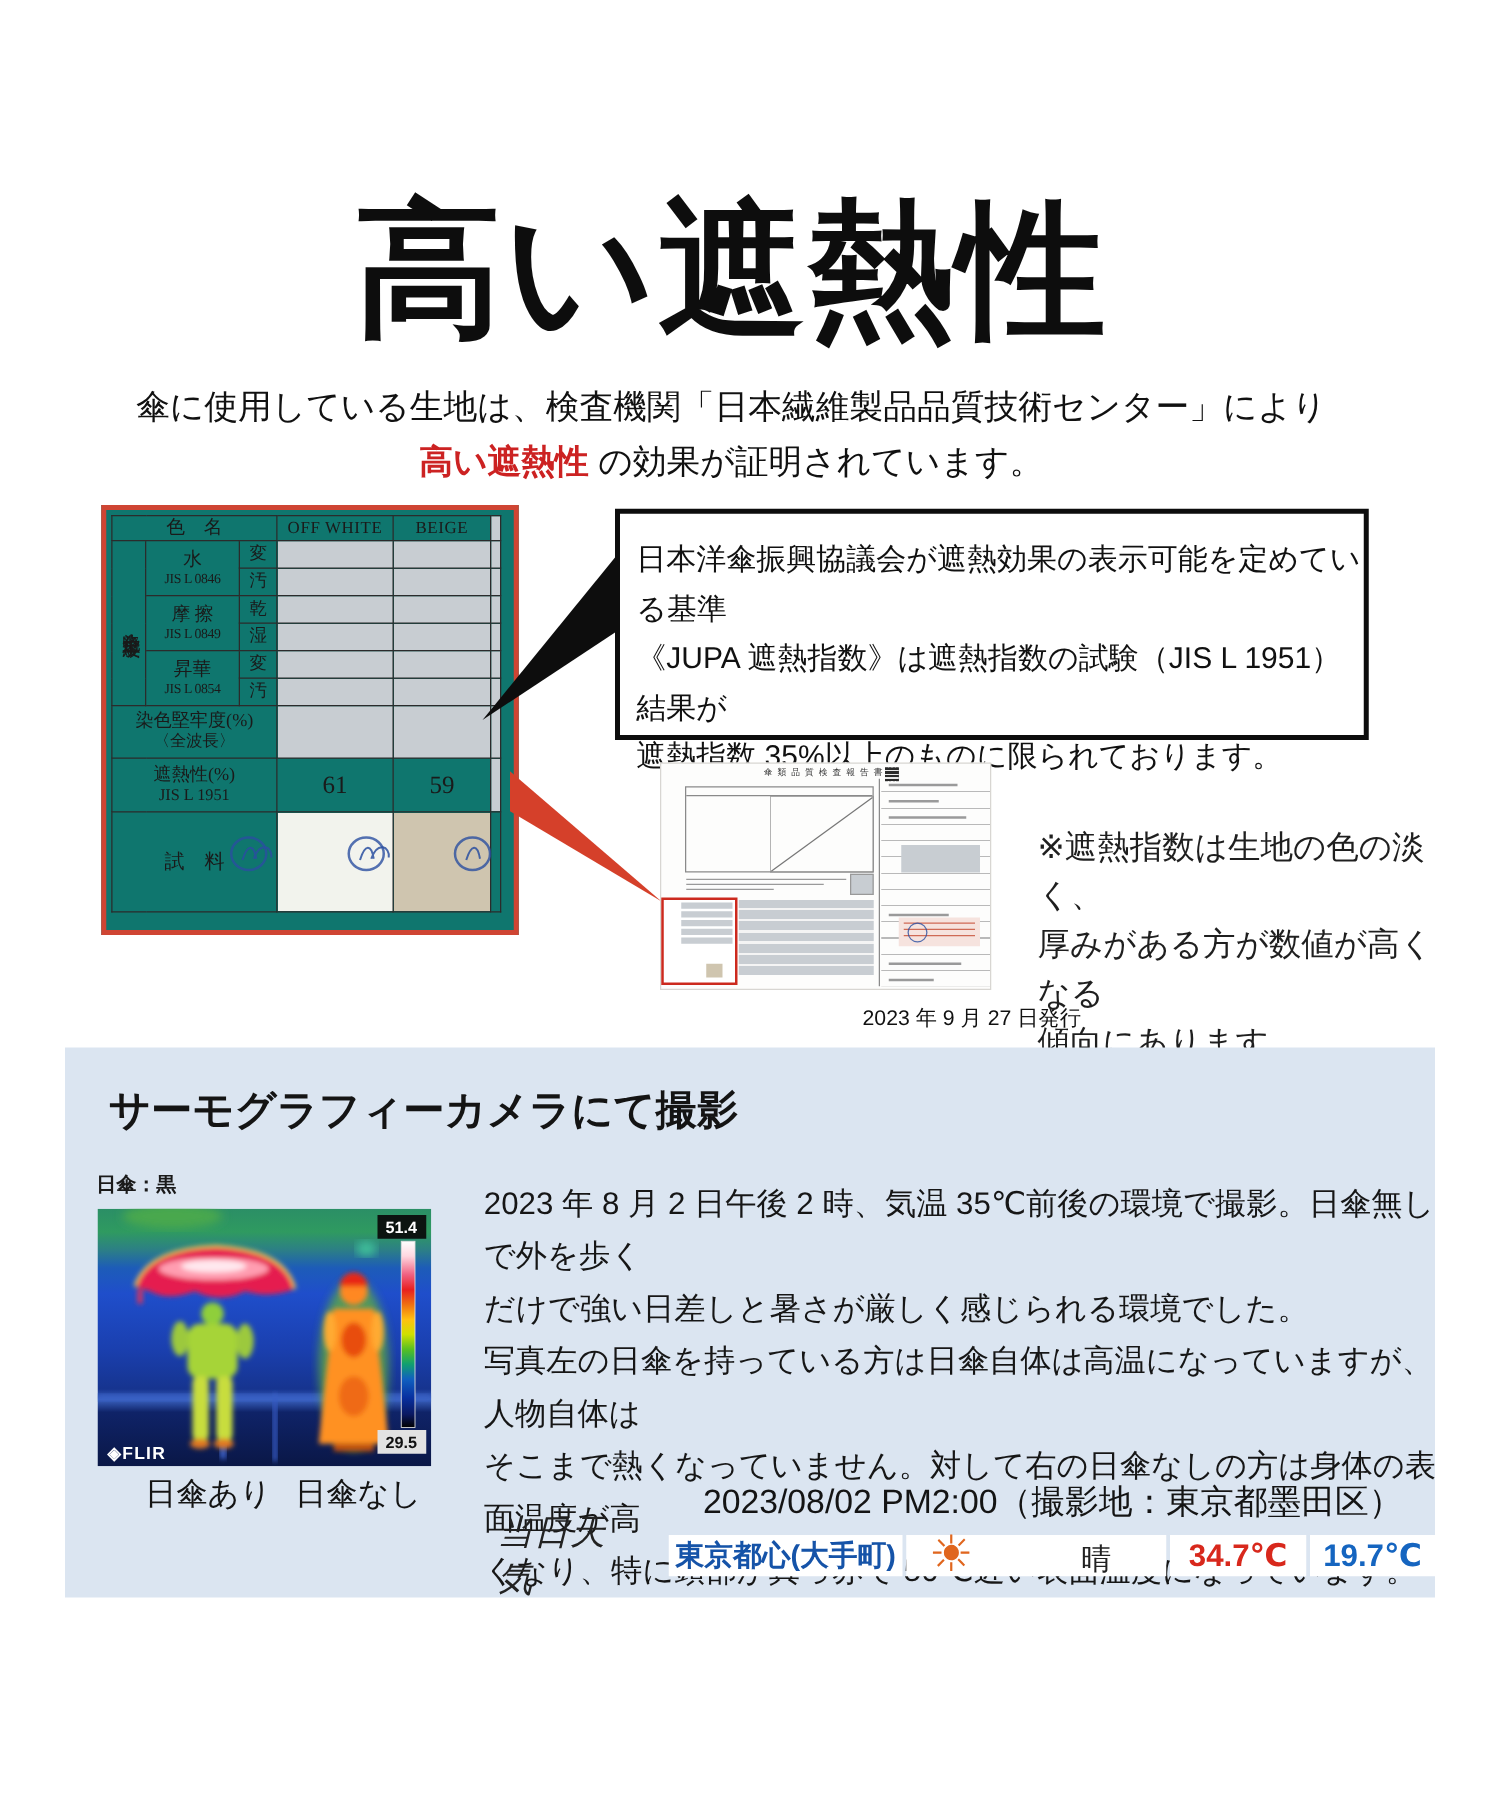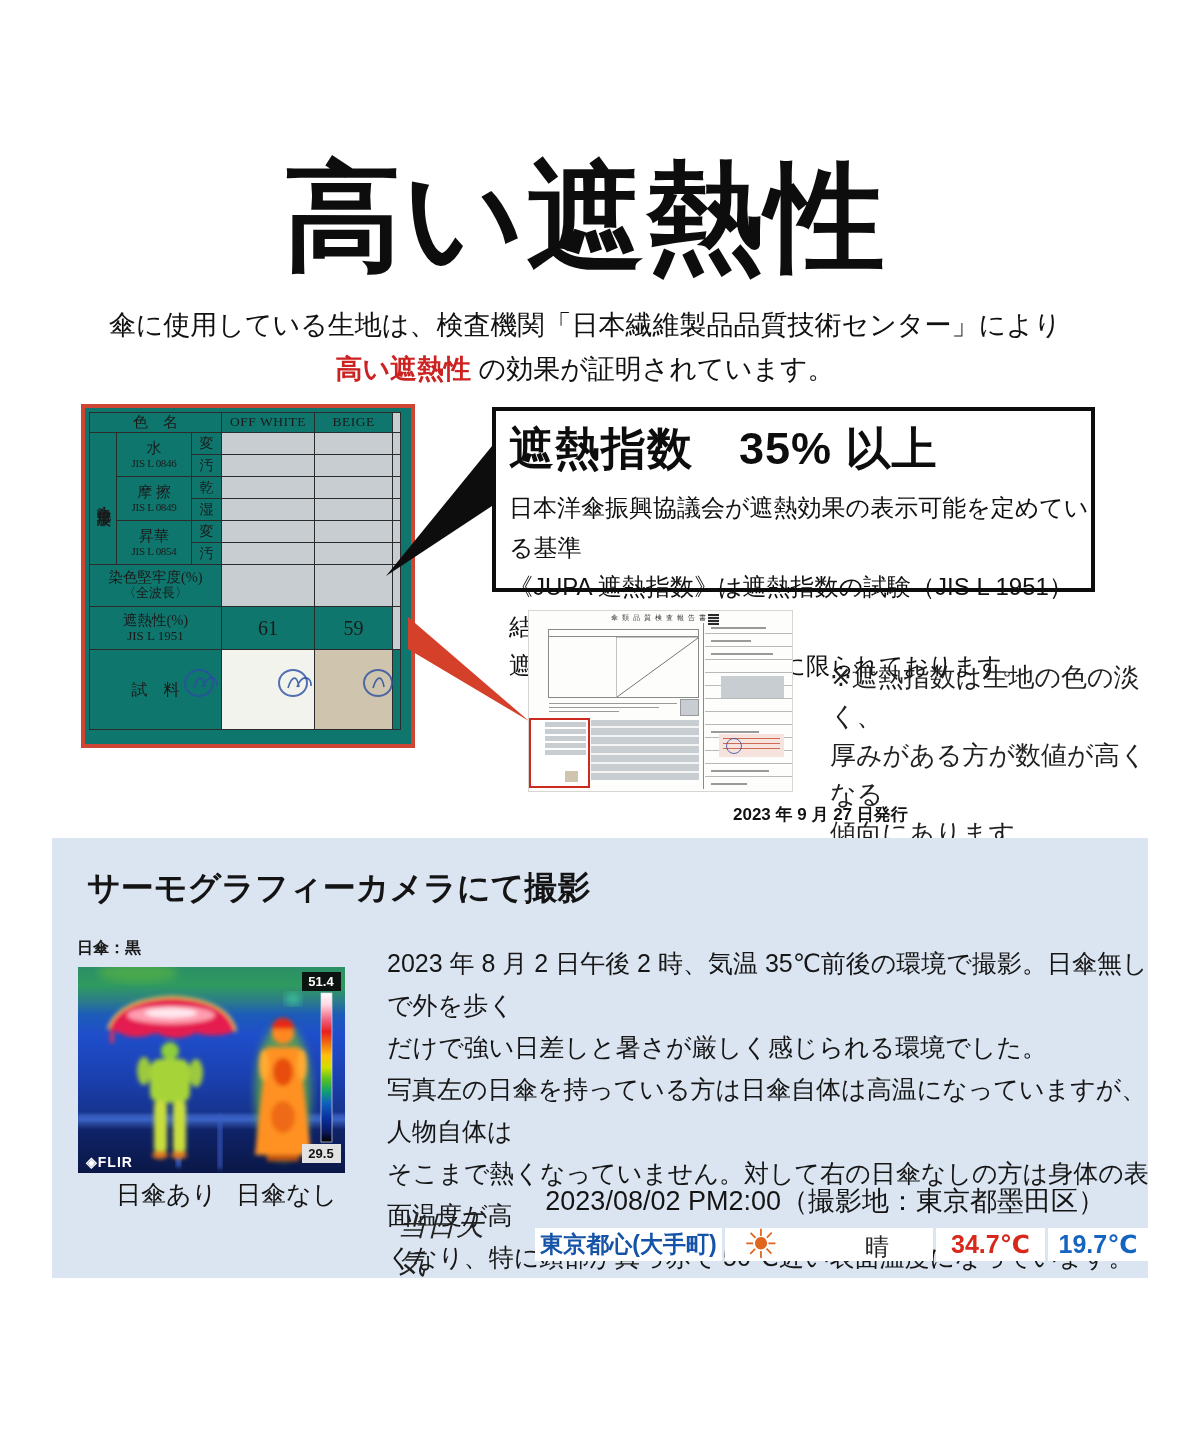--- a/index.html
+++ b/index.html
@@ -68,34 +68,34 @@
     background:repeating-linear-gradient(0deg,#c8cdd2 0 7px,#f4f4f4 7px 9px);}
   .cert-vline{left:174px;top:12px;width:0;height:166px;border-left:1px solid #8a8a8a;}
   .cert-rightrows{left:176px;top:12px;width:87px;height:166px;
     background:repeating-linear-gradient(0deg,transparent 0 12px,#b9b9b9 12px 13px);}
   .cert-rtext{background:#9a9a9a;height:2px;}
   .cert-grayblock{left:192px;top:65px;width:63px;height:22px;background:#c8cdd2;}
   .cert-pinkbox{left:190px;top:123px;width:65px;height:23px;background:#f6e3de;}
   .cert-pinkbox i{position:static;display:block;height:1.5px;background:#cf6a55;margin:3.5px 4px 0 4px;}
   .cert-bluestamp{left:197px;top:127px;width:16px;height:16px;border:1.5px solid #2a4fa0;
     border-radius:50%;opacity:.8;}
-  .issue-date{left:690px;top:803px;font-size:17px;font-weight:bold;color:#111;margin-left:43px;}
+  .issue-date{left:690px;top:803px;font-size:17px;font-weight:normal;color:#111;}
 
   .note{left:830px;top:658px;width:330px;font-size:26px;line-height:39px;color:#1f1f1f;}
 
   
   .thermo-panel{left:52px;top:838px;width:1096px;height:440px;background:#dbe5f1;}
   .thermo-heading{left:35px;top:28px;font-size:33px;font-weight:bold;color:#141414;}
   .img-label{left:25px;top:100px;font-size:16px;font-weight:bold;color:#1a1a1a;}
   .thermal{left:26px;top:129px;width:267px;height:206px;}
   .captions{left:0px;top:340px;width:320px;font-size:25px;color:#141414;}
   .captions span{position:absolute;top:0;}
   .cap1{left:64px;} .cap2{left:184px;}
   .thermo-body{left:335px;top:104px;width:780px;font-size:25px;line-height:42px;color:#161616;}
-  .shoot-info{right:43px;top:345px;font-size:27px;color:#141414;}
+  .shoot-info{right:26px;top:345px;font-size:27px;color:#141414;}
   .weather{left:346px;top:390px;height:33px;display:flex;align-items:center;}
   .weather-label{font-size:28px;color:#222;margin-right:30px;letter-spacing:1px;font-style:italic;}
   .wbar{display:flex;height:33px;}
   .wcell{background:#fff;height:33px;display:flex;align-items:center;justify-content:center;}
   .wc1{width:187px;margin-right:3px;font-size:23px;font-weight:bold;color:#1553a8;}
   .wc2{width:208px;margin-right:3px;position:relative;}
   .wc3{width:109px;margin-right:3px;font-size:25px;font-weight:600;color:#d8281c;}
   .wc4{width:100px;font-size:25px;font-weight:600;color:#1565c0;}
   .sun-icon{position:absolute;left:18px;top:-6px;font-size:40px;line-height:44px;color:#e0661e;
     font-family:"DejaVu Sans",sans-serif;}
@@ -214,21 +214,20 @@
       <ellipse cx="17" cy="17" rx="14" ry="13" fill="none" stroke="#2a4fa0" stroke-width="2" opacity=".8"></ellipse>
       <path d="M12,22 C16,9 21,9 23,21 M21,21 C26,7 36,11 35,20" fill="none" stroke="#2a4fa0" stroke-width="1.6" opacity=".85"></path>
     </svg>
     <svg class="stamp" style="left:276px;top:258px;" viewBox="0 0 40 34">
       <ellipse cx="17" cy="17" rx="14" ry="13" fill="none" stroke="#2a4fa0" stroke-width="2" opacity=".8"></ellipse>
       <path d="M12,22 C16,9 21,9 23,21" fill="none" stroke="#2a4fa0" stroke-width="1.6" opacity=".85"></path>
     </svg>
   </div>
 
   <div class="abs jupa-box">
-    <div class="jupa-title">遮熱指数　35% 以上</div>
     <div class="jupa-body preline">日本洋傘振興協議会が遮熱効果の表示可能を定めている基準
 《JUPA 遮熱指数》は遮熱指数の試験（JIS L 1951）結果が
 遮熱指数 35%以上のものに限られております。</div>
   </div>
 
   <svg class="abs arrows" width="1200" height="430" viewBox="0 0 1200 430">
     <polygon points="492,46 492,106 386,176" fill="#0d0d0d"></polygon>
     <polygon points="408,217 408,249 529,321" fill="#d5402a"></polygon>
   </svg>
 

